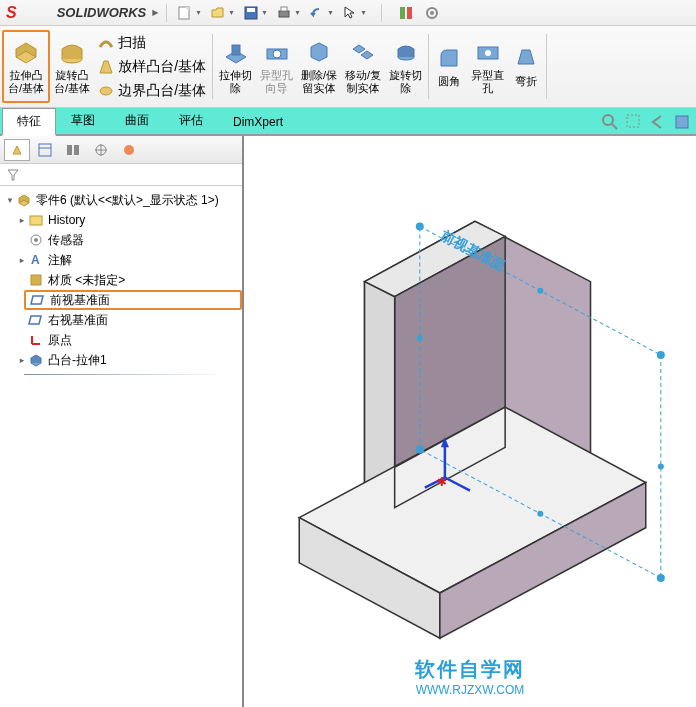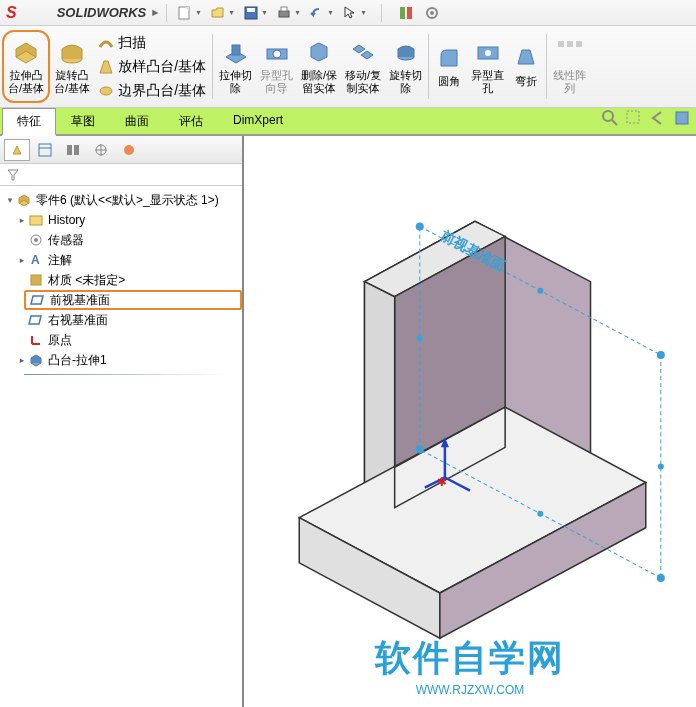--- a/index.html
+++ b/index.html
@@ -14,23 +14,23 @@
     .quick-access { display: flex; gap: 6px; align-items: center; }
     .qa-btn { display: flex; align-items: center; gap: 1px; padding: 2px; cursor: pointer; }
     .qa-icon { width: 16px; height: 16px; display: inline-flex; align-items: center; justify-content: center; }
     
     .ribbon { height: 82px; background: linear-gradient(#fafafa, #f0f0f0); border-bottom: 1px solid #ccc; display: flex; padding: 4px 2px; }
     .ribbon-btn { display: flex; flex-direction: column; align-items: center; justify-content: center; padding: 2px 4px; cursor: pointer; text-align: center; white-space: nowrap; font-size: 11px; }
     .ribbon-icon-large { width: 28px; height: 28px; display: inline-flex; align-items: center; justify-content: center; margin-bottom: 2px; }
     .ribbon-small-row { display: flex; align-items: center; font-size: 14px; padding: 1px 4px; cursor: pointer; height: 24px; gap: 4px; }
     .ribbon-stack { display: flex; flex-direction: column; justify-content: center; }
     .ribbon-divider { width: 1px; background: #ccc; margin: 4px 2px; }
-    .ribbon-highlight { border: 2px solid #e8872c; border-radius: 12px; }
-    
-    .tab-bar { height: 28px; background: #bef264; display: flex; align-items: flex-start; border-bottom: 2px solid #999; padding-left: 2px; position: relative; }
+    .ribbon-highlight { border: 2px solid #e8872c; border-radius: 2px; }
+    
+    .tab-bar { height: 28px; background: #5eead4; display: flex; align-items: flex-end; border-bottom: 2px solid #999; padding-left: 2px; position: relative; }
     .tab { padding: 4px 14px; cursor: pointer; border: 1px solid transparent; font-size: 12px; }
     .tab.active { border: 1px solid #999; border-bottom: 2px solid #fff; background: #fff; margin-bottom: -2px; }
     .heads-up { position: absolute; right: 4px; display: flex; gap: 4px; }
     
     .main-area { display: flex; height: calc(100% - 136px); }
     .sidebar { width: 244px; border-right: 2px solid #888; display: flex; flex-direction: column; }
     .side-tabs { height: 28px; background: linear-gradient(#fafafa, #e8e8e8); border-bottom: 1px solid #ccc; display: flex; align-items: center; padding: 0 4px; gap: 2px; }
     .side-tab-btn { width: 26px; height: 22px; display: inline-flex; align-items: center; justify-content: center; cursor: pointer; border: 1px solid transparent; }
     .side-tab-btn.active { background: #fff; border: 1px solid #aaa; }
     .filter-bar { height: 22px; border-bottom: 1px solid #ccc; padding: 2px 6px; display: flex; align-items: center; }
@@ -41,21 +41,21 @@
     .tree-expand { width: 12px; text-align: center; font-size: 9px; color: #666; }
     .tree-highlight { border: 2px solid #e8872c; border-radius: 2px; }
     .indent { margin-left: 12px; }
     .indent2 { margin-left: 24px; }
     .separator-line { height: 1px; background: linear-gradient(to right, #7a8fa8, transparent); margin: 4px 16px 4px 24px; }
     
     .viewport { flex: 1; position: relative; background: #fff; }
     .model-canvas { position: absolute; inset: 0; }
     
     .watermark { position: absolute; bottom: 10px; left: 50%; transform: translateX(-50%); text-align: center; }
-    .watermark-cn { font-size: 36px; font-weight: bold; color: #2aa0d8; letter-spacing: 2px; margin-top: 20px; }
+    .watermark-cn { font-size: 20px; font-weight: bold; color: #2aa0d8; letter-spacing: 2px; margin-top: 20px; }
     .watermark-url { font-size: 12px; color: #2aa0d8; font-weight: normal; }
   </style>
 </head>
 <body>
 
 <div class="title-bar">
   <div class="logo">
     <span class="logo-icon">S</span>
     <span class="logo-text">SOLIDWORKS</span>
     <span class="dropdown-arrow">▶</span>
@@ -201,28 +201,20 @@
       </svg>
     <div style="line-height:1.1">异型直<br>孔</div>
   </div>
   <div class="ribbon-btn">
     <svg class="ribbon-icon-large" viewBox="0 0 28 28">
         <path d="M6 20 L10 6 L18 6 L22 20 Z" fill="#7aa8d4" stroke="#4876b8"></path>
       </svg>
     <div>弯折</div>
   </div>
   <div class="ribbon-divider"></div>
-  <div class="ribbon-btn" style="color:#888">
-    <svg class="ribbon-icon-large" viewBox="0 0 28 28">
-        <rect x="2" y="2" width="6" height="6" fill="#ccc"></rect>
-        <rect x="11" y="2" width="6" height="6" fill="#ccc"></rect>
-        <rect x="20" y="2" width="6" height="6" fill="#ccc"></rect>
-      </svg>
-    <div style="line-height:1.1">线性阵<br>列</div>
-  </div>
 </div>
 
 <div class="tab-bar">
   <div class="tab active">特征</div>
   <div class="tab">草图</div>
   <div class="tab">曲面</div>
   <div class="tab">评估</div>
   <div class="tab">DimXpert</div>
   <div class="heads-up">
     <span><svg width="20" height="20" viewBox="0 0 20 20">

